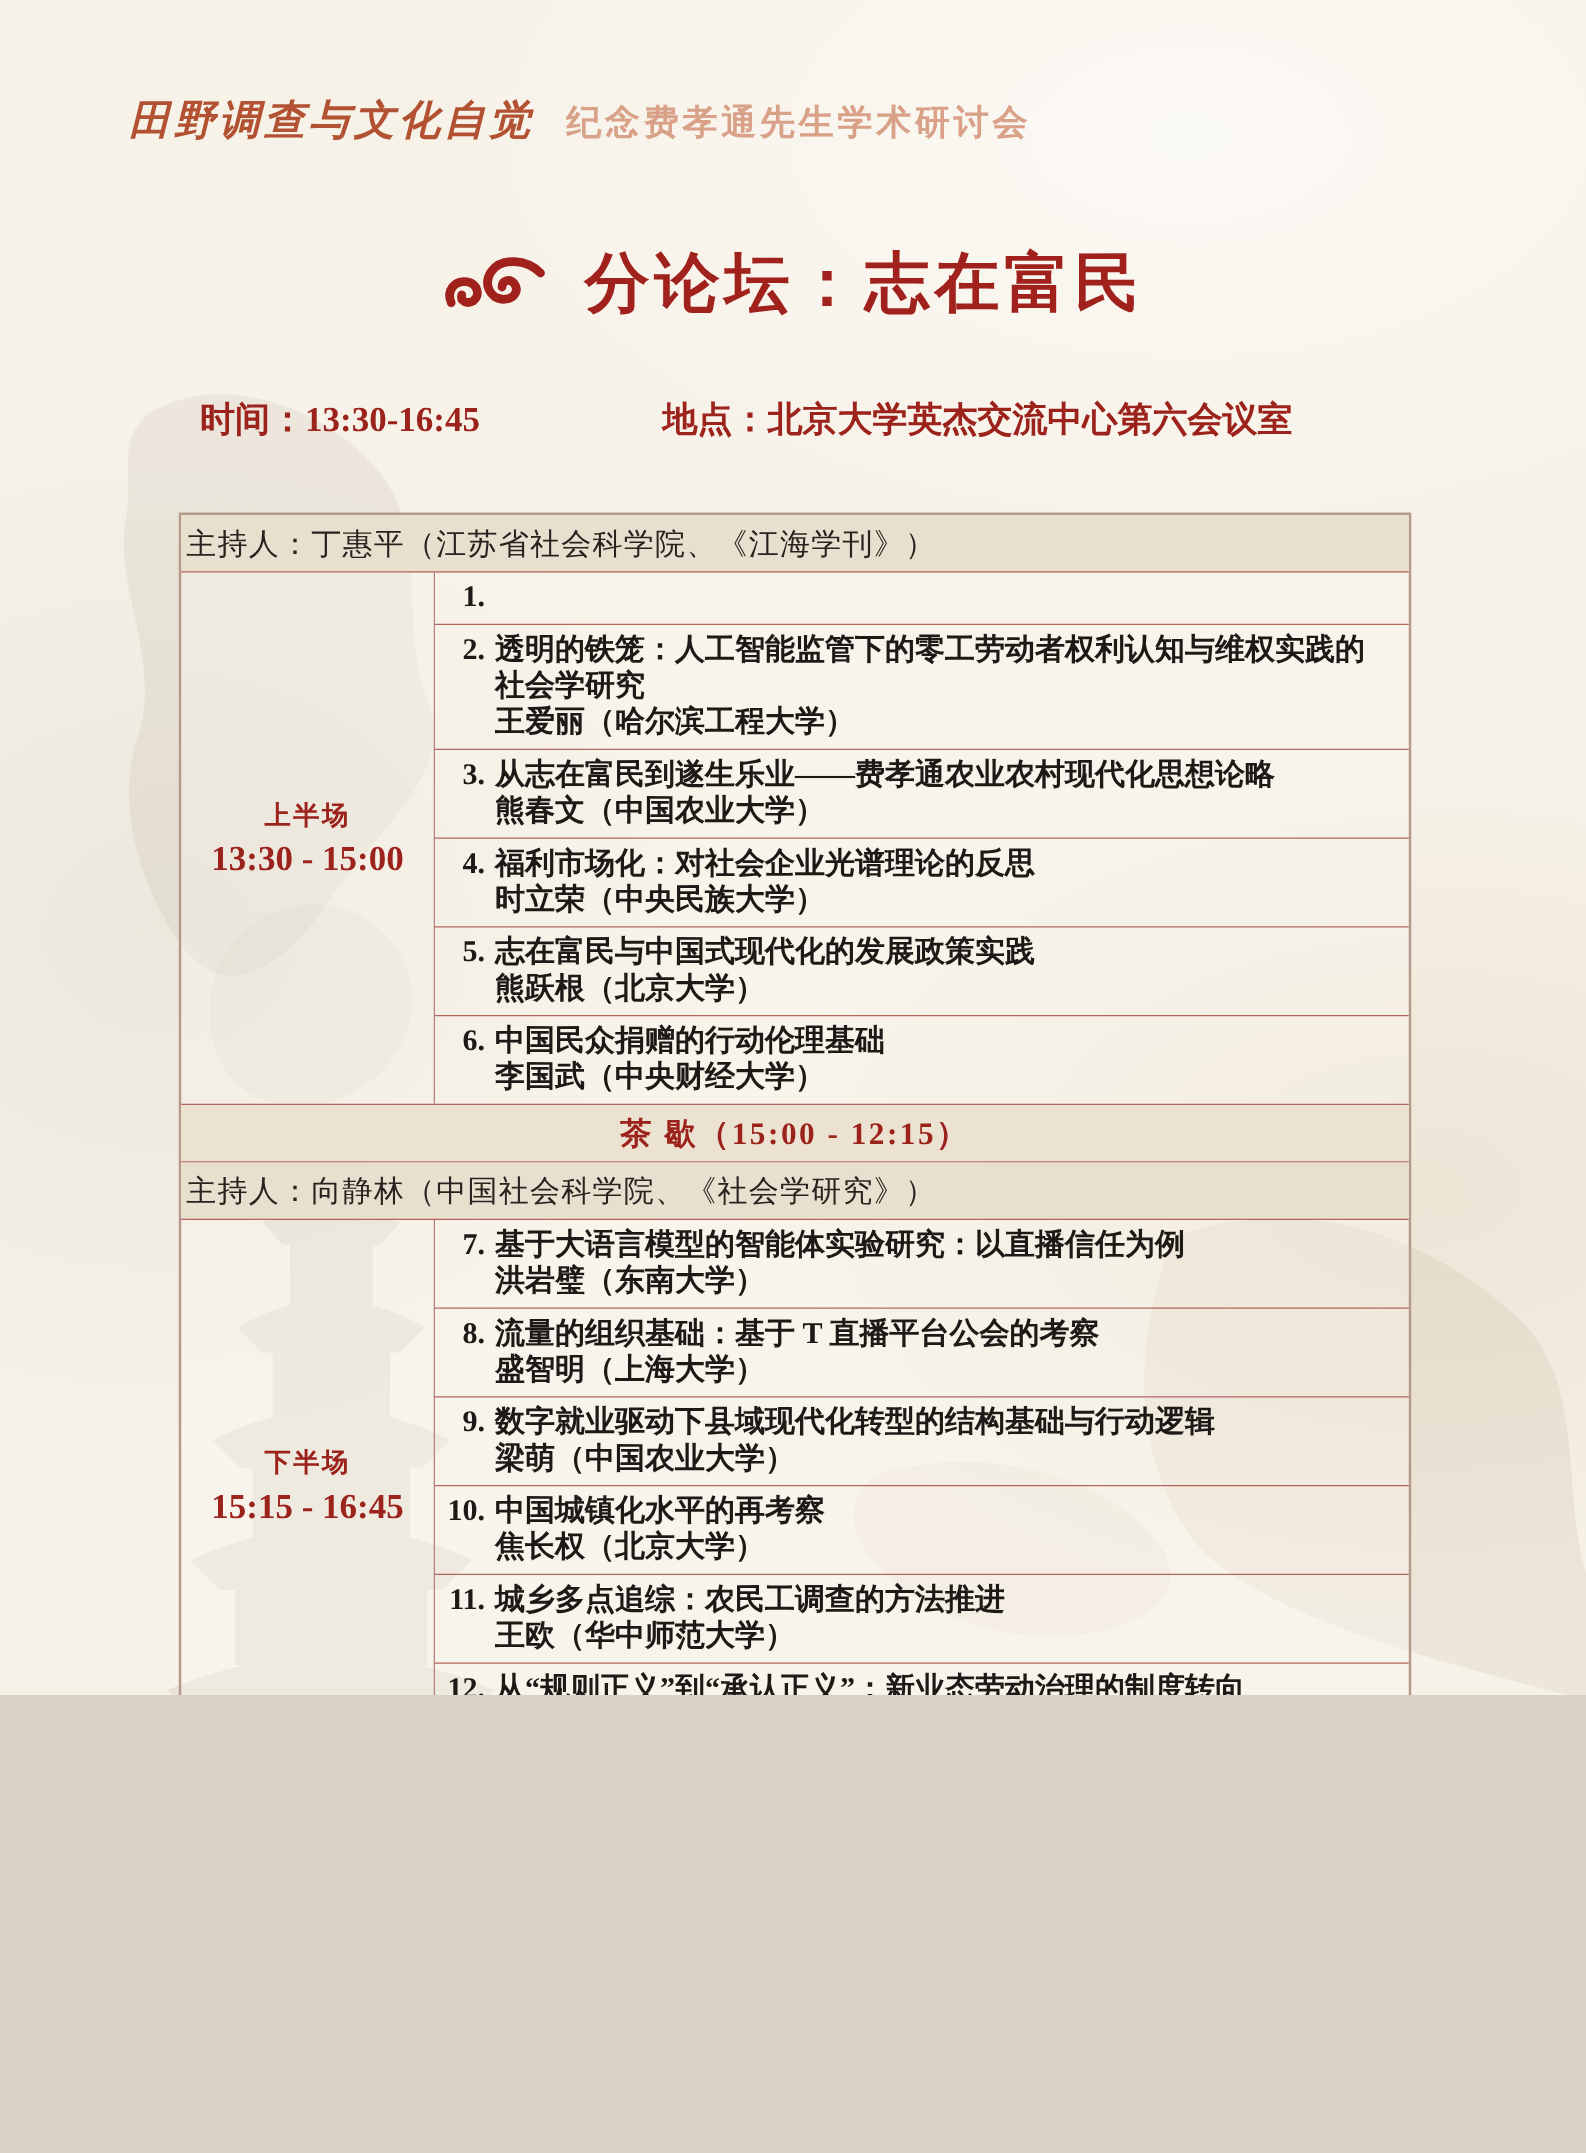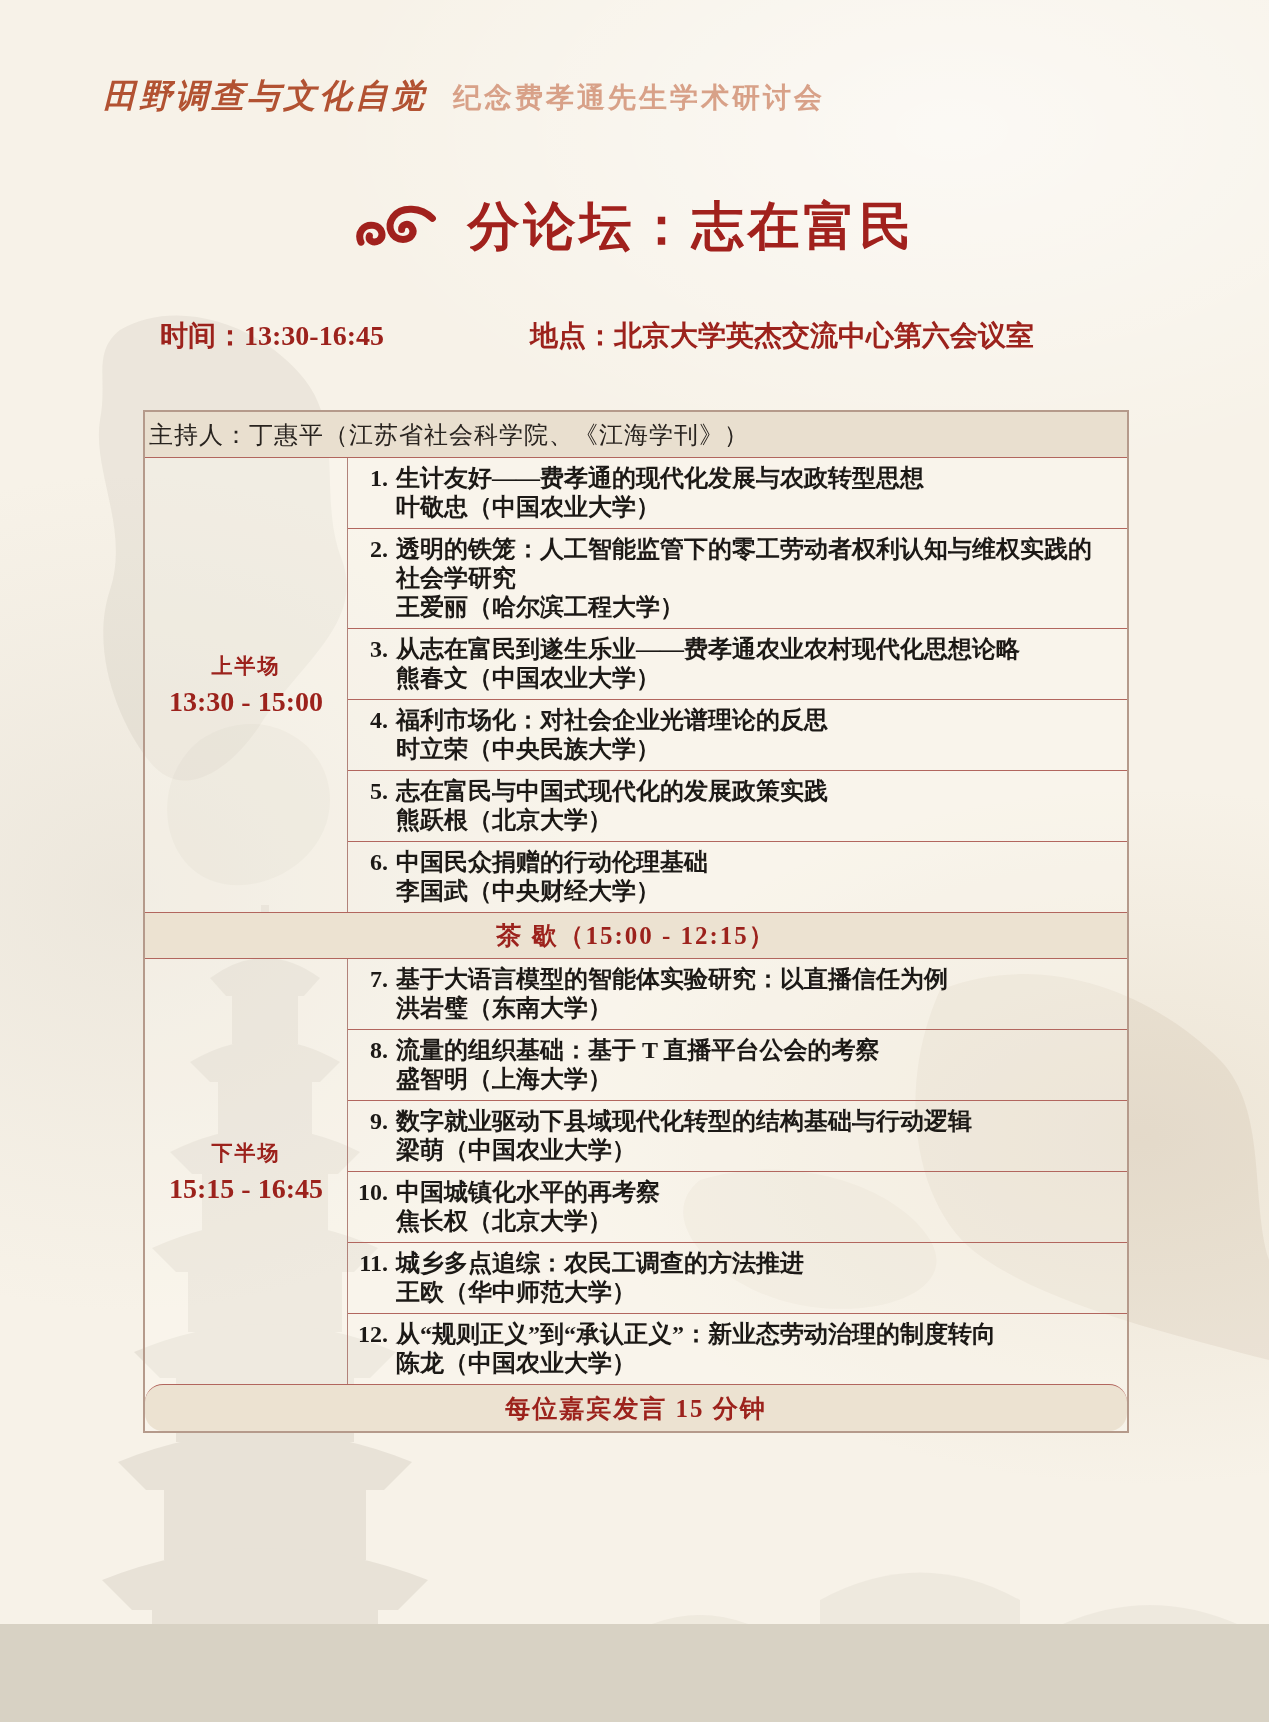--- a/index.html
+++ b/index.html
@@ -1,18 +1,18 @@
 <!DOCTYPE html>
 <html><head>
 <meta charset="utf-8">
 <style>
   * { margin:0; padding:0; box-sizing:border-box; }
   body { font-family:"Liberation Serif","DejaVu Serif",serif; background:#d8d2c4; }
   .page{
-    position:relative; width:1269px; height:1624px; margin:0 auto;
+    position:relative; width:1269px; height:1356px; margin:0 auto;
     background:#f7f2e8;
     background-image:
       radial-gradient(ellipse 900px 500px at 75% 8%, rgba(255,255,255,.55), rgba(255,255,255,0) 70%),
       radial-gradient(ellipse 700px 600px at 10% 55%, rgba(205,198,185,.25), rgba(205,198,185,0) 70%),
       radial-gradient(ellipse 800px 500px at 90% 70%, rgba(190,168,130,.18), rgba(190,168,130,0) 70%);
     overflow:hidden;
   }
   .bg-art{ position:absolute; inset:0; pointer-events:none; }
 
   
@@ -125,24 +125,20 @@
     <div class="mod-row">主持人：丁惠平（江苏省社会科学院、《江海学刊》）</div>
 
     <div class="section">
       <div class="session-cell">
         <div class="s-name">上半场</div>
         <div class="s-time">13:30 - 15:00</div>
       </div>
       <div class="items">
         <div class="item">
           <div class="num">1.</div>
-          <div class="body">
-              <div>生计友好——费孝通的现代化发展与农政转型思想</div>
-          <div>叶敬忠（中国农业大学）</div>
-            </div>
         </div>
         <div class="item">
           <div class="num">2.</div>
           <div class="body">
               <div>透明的铁笼：人工智能监管下的零工劳动者权利认知与维权实践的社会学研究</div>
           <div>王爱丽（哈尔滨工程大学）</div>
             </div>
         </div>
         <div class="item">
           <div class="num">3.</div>
@@ -170,20 +166,21 @@
           <div class="body">
               <div>中国民众捐赠的行动伦理基础</div>
           <div>李国武（中央财经大学）</div>
             </div>
         </div>
       </div>
     </div>
 
     <div class="band">茶 歇（15:00 - 12:15）</div>
 
+    <div class="mod-row">主持人：向静林（中国社会科学院、《社会学研究》）</div>
 
     <div class="section">
       <div class="session-cell">
         <div class="s-name">下半场</div>
         <div class="s-time">15:15 - 16:45</div>
       </div>
       <div class="items">
         <div class="item">
           <div class="num">7.</div>
           <div class="body">

